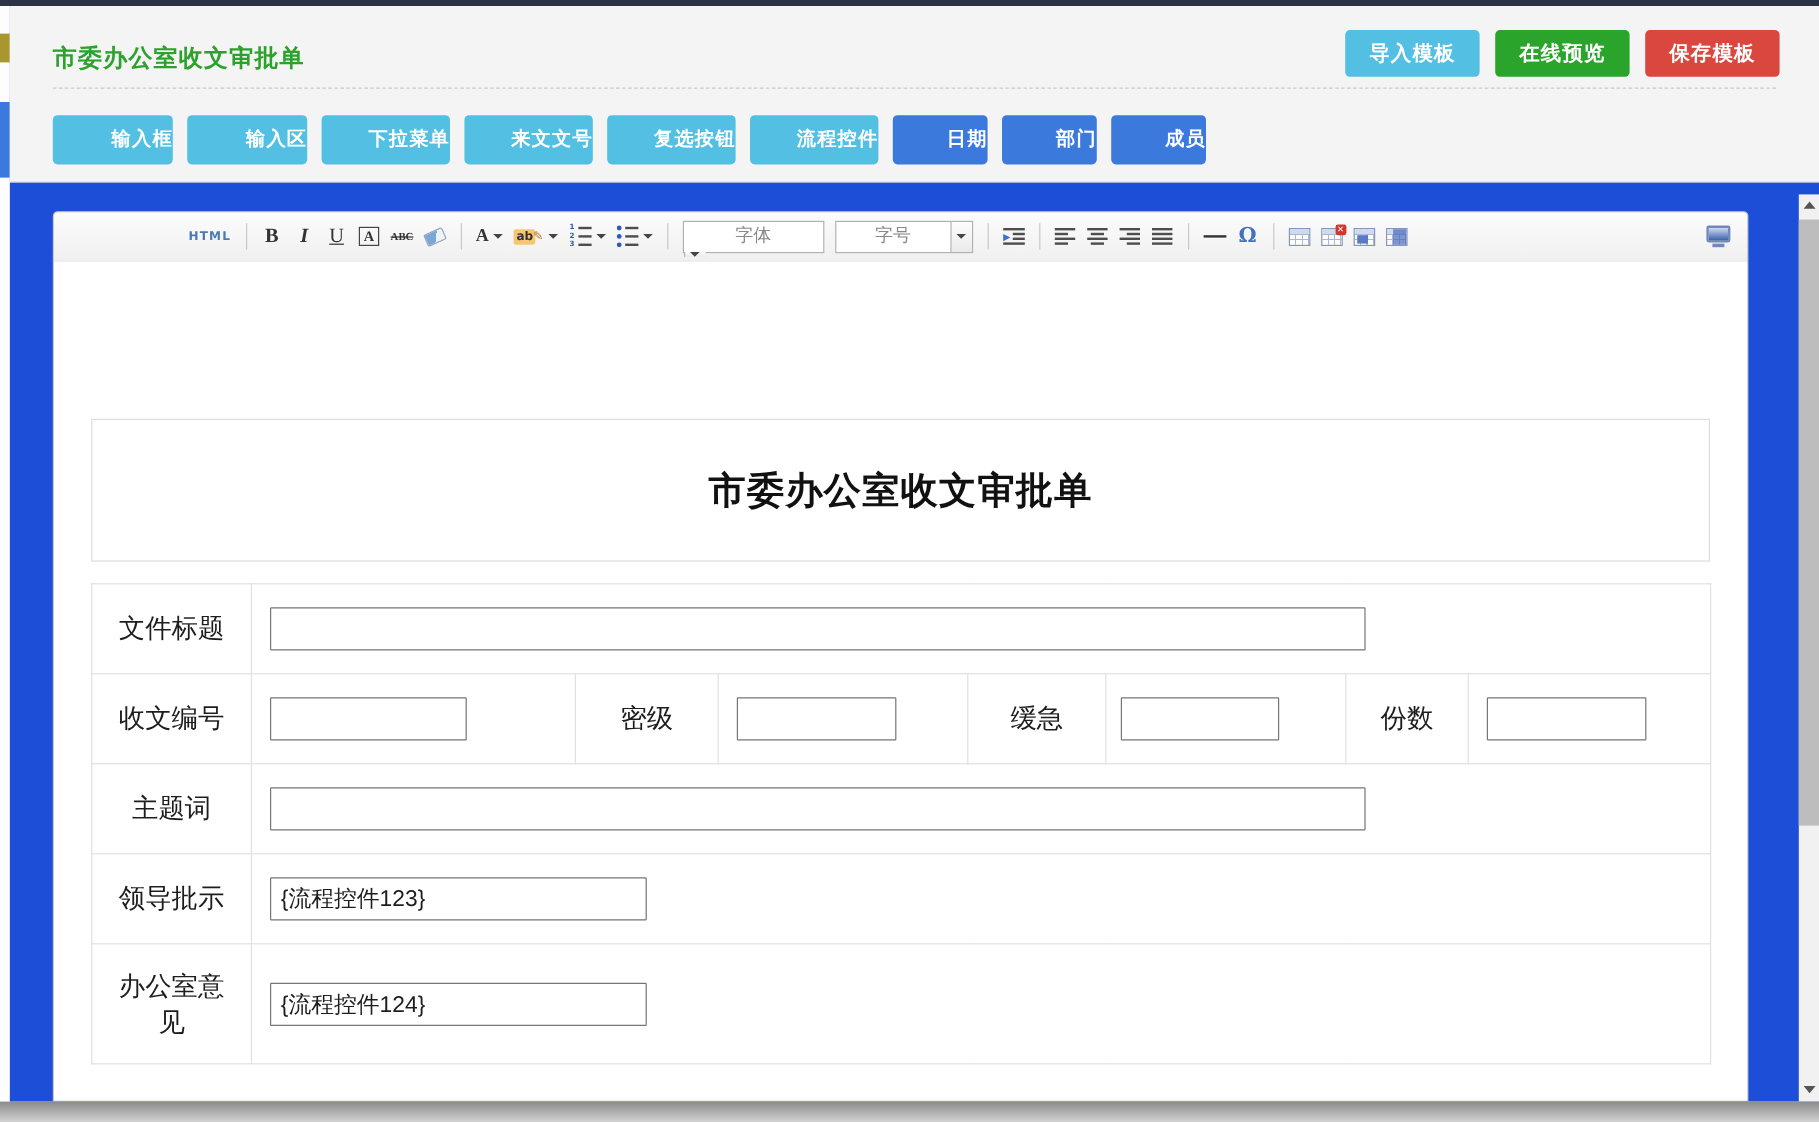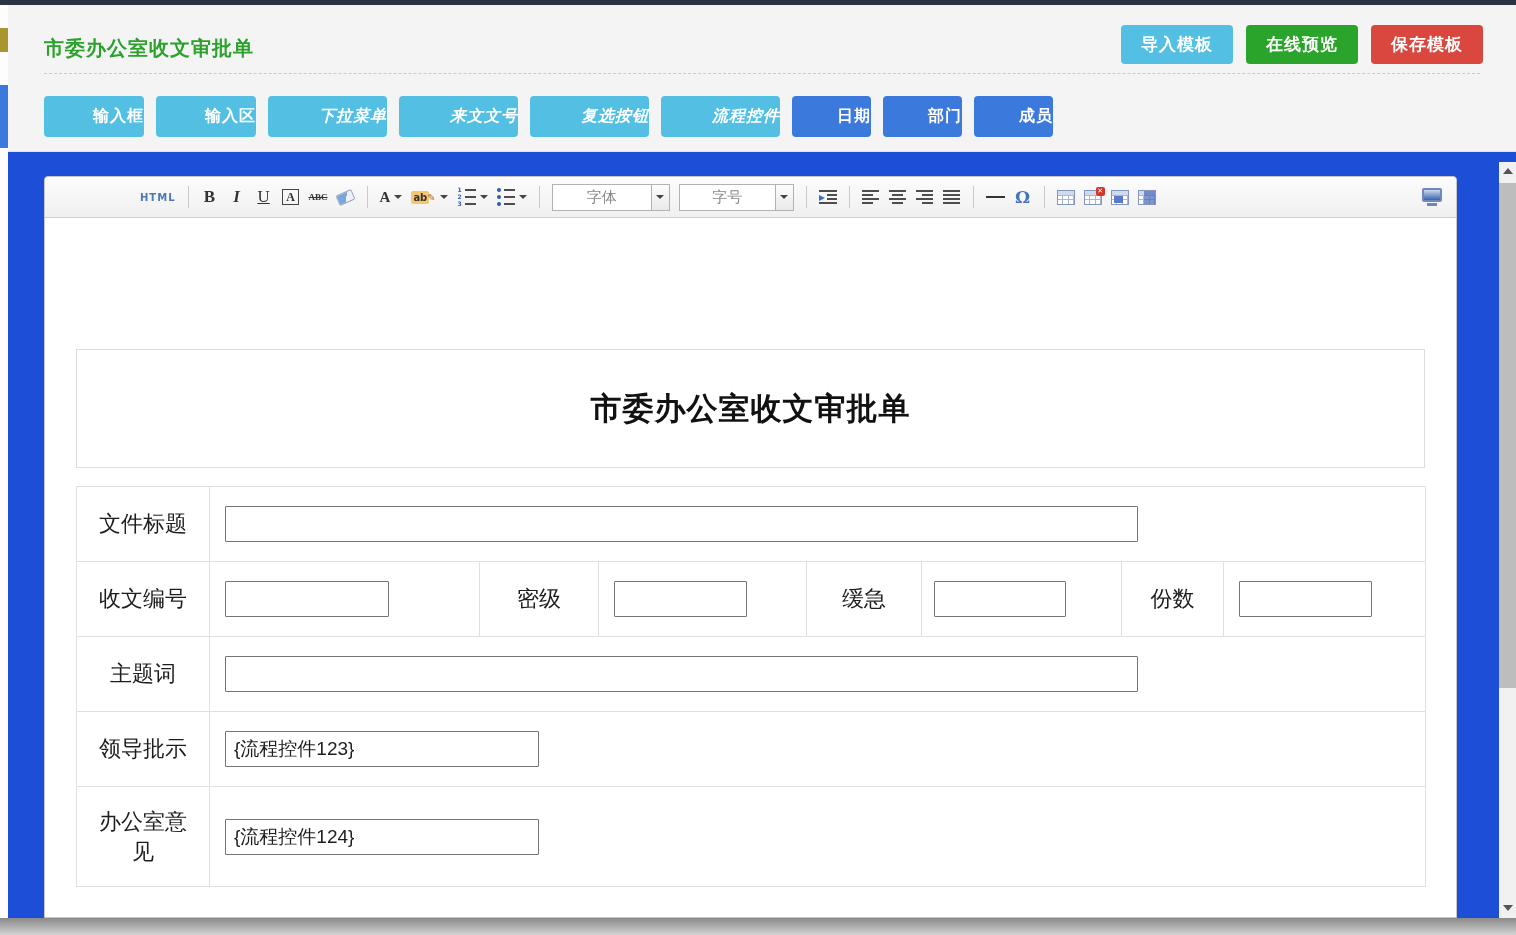--- a/index.html
+++ b/index.html
@@ -25,32 +25,32 @@
   .action-buttons { position:absolute; right:33px; top:20px; display:flex; gap:13px; }
   .btn { border:none; border-radius:4px; color:#fff; cursor:pointer;
          font:bold 17px "Liberation Serif","DejaVu Serif",serif; height:39px; padding:0 20px; letter-spacing:1px;}
   .btn-info    { background:#52bfe3; }
   .btn-success { background:#2ba42b; }
   .btn-danger  { background:#d9473f; }
   .dashed-line { position:absolute; left:36px; right:36px; top:68px; border-top:1px dashed #c9c9c9; }
   .controls-row { position:absolute; left:36px; top:91px; display:flex; gap:12px; }
   .cbtn { border:none; border-radius:4px; color:#fff; cursor:pointer; height:41px;
           font:bold 16px "Liberation Serif","DejaVu Serif",serif; letter-spacing:1px; background:#52bfe3;text-align:right; }
-  .cbtn.w3 { width:100px; } .cbtn.w4 { width:119px;font-style:italic; } .cbtn.w2 { width:79px; background:#3c79dd; }
+  .cbtn.w3 { width:100px; } .cbtn.w4 { width:107px; } .cbtn.w2 { width:79px; background:#3c79dd; }
 
   
   .editor { position:absolute; left:36px; top:171px; width:1413px; height:742px;
             border:1px solid #c6c6c6; border-radius:4px 4px 0 0; background:#fff; }
   .ed-toolbar { position:absolute; left:0; top:0; right:0; height:41px;
                 background:linear-gradient(180deg,#fcfcfc,#f0f0f0); border-bottom:1px solid #ccc;
                 border-radius:4px 4px 0 0; display:flex; align-items:center; padding-left:95px; gap:9px; }
   .tsep { width:1px; height:22px; background:#c9c9c9; margin:0 3px; }
   .tbtn { display:flex; align-items:center; justify-content:center; min-width:18px; height:24px;
           cursor:pointer; color:#333; }
-  .t-html { font:bold 10px "DejaVu Sans",sans-serif; color:#4a7ab5; letter-spacing:1px; }
+  .t-html { font:bold 10px "DejaVu Sans",sans-serif; color:#4a7ab5; letter-spacing:1px;margin-left:17px; }
   .t-b { font:bold 17px "Liberation Serif",serif; }
   .t-i { font:italic bold 17px "Liberation Serif",serif; }
   .t-u { font:17px "Liberation Serif",serif; text-decoration:underline; }
   .t-boxa { font:bold 12px "Liberation Serif",serif; border:1px solid #444; padding:0 3px; line-height:14px; }
   .t-abc { font:bold 9px "Liberation Serif",serif; text-decoration:line-through; letter-spacing:0; }
   .eraser { width:17px; height:11px; border:1px solid #96a6c0; border-radius:2px;
             background:linear-gradient(120deg,#7aa7d8 55%,#eef2f8 55%); transform:rotate(-24deg); }
   .caret { width:0; height:0; border-left:4px solid transparent; border-right:4px solid transparent;
            border-top:4px solid #444; margin-left:4px; }
   .t-fore { font:bold 15px "Liberation Serif",serif; }
@@ -58,21 +58,21 @@
   .pencil { font-size:10px; margin-left:-2px; color:#b56c1e; }
   .list-icon { display:flex; flex-direction:column; gap:3px; }
   .list-icon .lrow { display:flex; align-items:center; gap:3px; }
   .list-icon .num { font:bold 6px "DejaVu Sans",sans-serif; color:#2f5bb7; width:5px; text-align:right; line-height:4px;}
   .list-icon .dot { width:4px; height:4px; background:#2f5bb7; border-radius:50%; }
   .list-icon .bar { width:11px; height:2px; background:#4d4d4d; }
   .ed-select { height:27px; background:#fff; border:1px solid #b2b2b2; display:flex; cursor:pointer; }
   .ed-select .txt { flex:1; text-align:center; font:15px "Liberation Serif",serif; color:#888; line-height:25px; }
   .ed-select .dd { width:18px; border-left:1px solid #b2b2b2; display:flex; align-items:center;
                    justify-content:center; background:linear-gradient(#fdfdfd,#e9e9e9); }
-  .sel-font { width:118px; } .sel-size { width:115px; }
+  .sel-font { width:118px;flex-direction:column; } .sel-size { width:115px; }
   .indent-icon { position:relative; width:18px; height:15px; display:flex; flex-direction:column; justify-content:space-between;}
   .indent-icon i { display:block; height:2px; background:#4d4d4d; width:18px; }
   .indent-icon i.short { width:10px; margin-left:8px; }
   .indent-icon .arr { position:absolute; left:0; top:5px; width:0; height:0;
                       border-top:3px solid transparent; border-bottom:3px solid transparent; border-left:6px solid #3d6fd0; }
   .align-icon { width:17px; height:15px; display:flex; flex-direction:column; justify-content:space-between; }
   .align-icon i { display:block; height:2px; background:#4d4d4d; width:17px; }
   .al-left  i:nth-child(even) { width:11px; }
   .al-center i:nth-child(even){ width:11px; margin:0 auto; }
   .al-right i:nth-child(even) { width:11px; margin-left:auto; }

